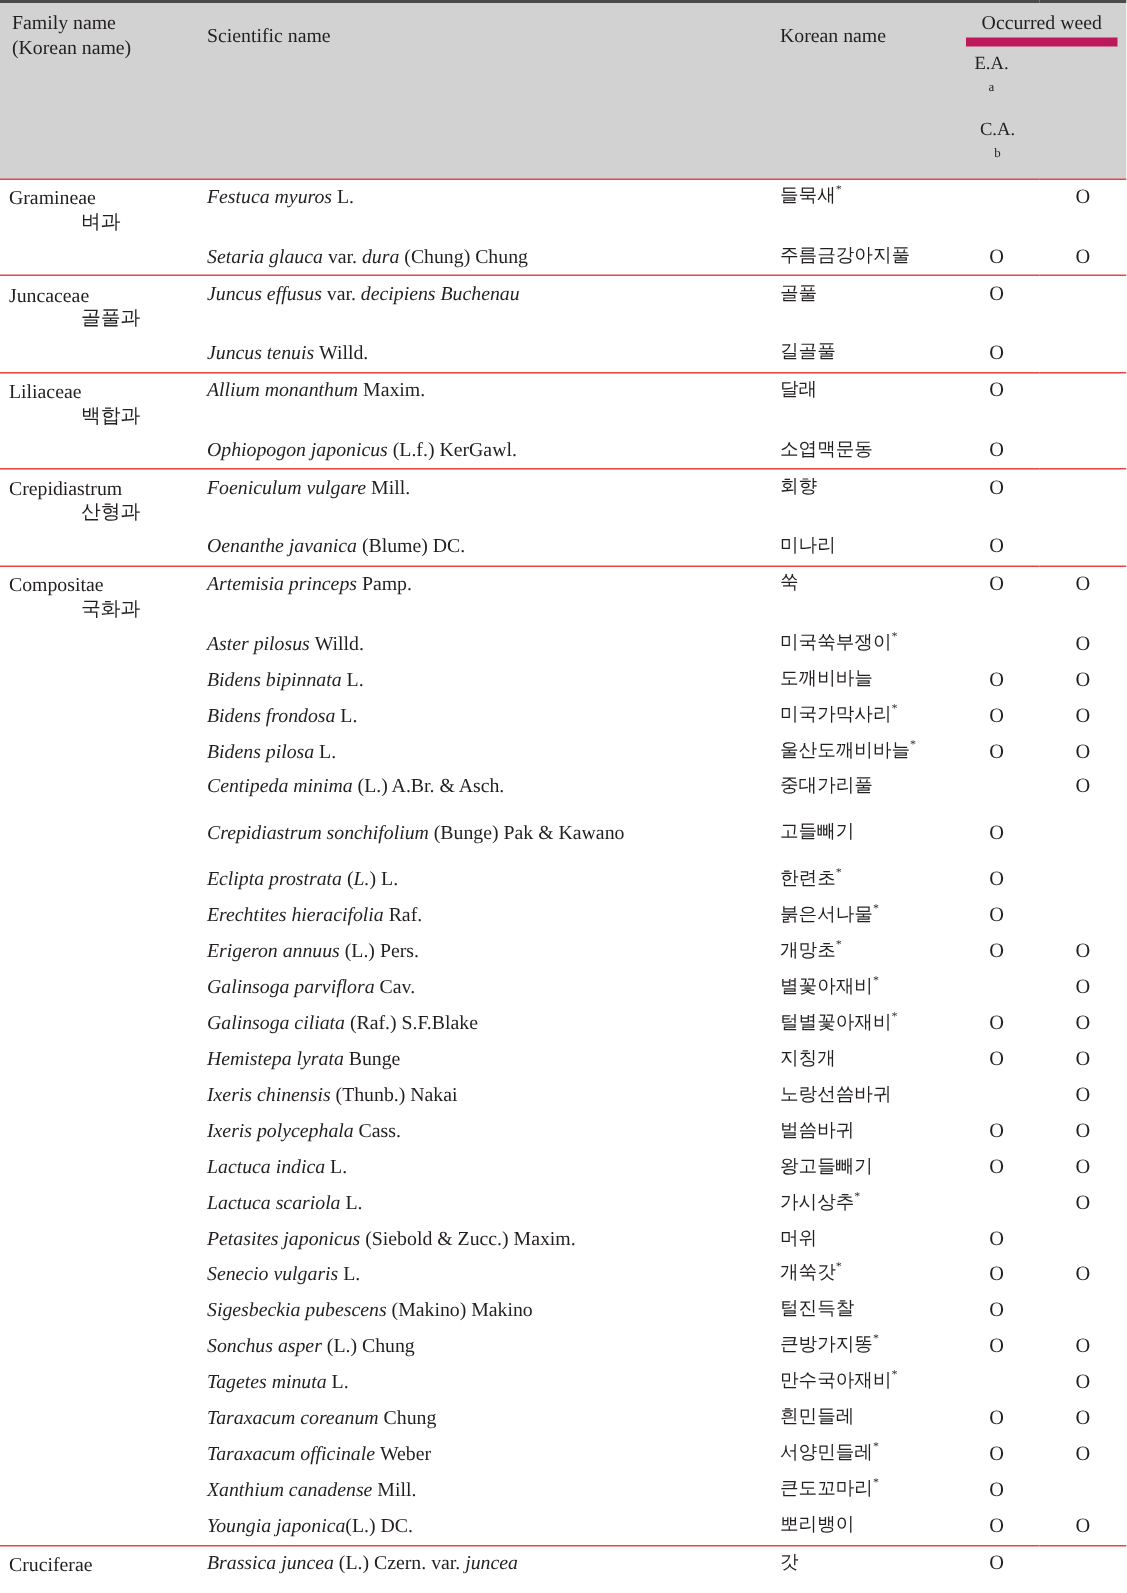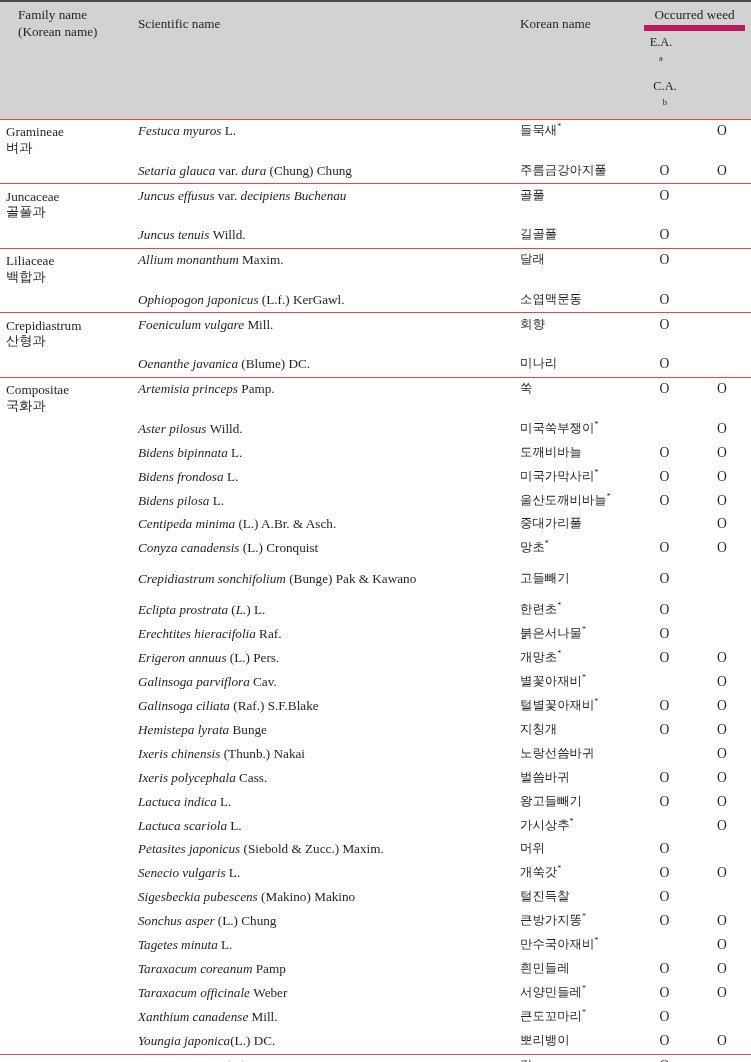--- a/index.html
+++ b/index.html
@@ -28,21 +28,21 @@
 
   
   thead tr.head-main th{
     background:#d2d2d2;
     border-top:2.5px solid #4a4a4a;
     padding:0;
     vertical-align:top;
     font-weight:normal;
     text-align:left;
   }
-  .hdr-pad{padding:5px 0 6px 18px;line-height:1.25;}
+  .hdr-pad{padding:5px 0 6px 8px;line-height:1.25;}
   .hdr-sci{padding:14px 0 6px 10px;}
   .hdr-kor{padding:14px 0 6px 0px;}
   .hdr-occ-wrap{
     display:block;
     text-align:center;
     padding-top:4px;
   }
   .hdr-occ-title{
     display:block;
     text-align:center;
@@ -77,21 +77,21 @@
     line-height:1;
     padding:4.2px 0 4.2px 0;
     white-space:nowrap;
     overflow:visible;
   }
   .fam{
     padding-left:6px;
     font-size:13.2px;
     line-height:1.18;
   }
-  .fam .kname{display:block;}
+  .fam .kname{display:block;margin-left:48px;}
   .sci{
     padding-left:10px;
     font-style:italic;
   }
   .sci .rom{font-style:normal;}
   .kor{
     padding-left:0px;
     font-family:Liberation Serif, serif;
     font-size:12.4px;
   }
@@ -375,37 +375,20 @@
           <td>
             <div class="cell kor">중대가리풀</div>
           </td>
           <td>
             <div class="cell mark">&nbsp;</div>
           </td>
           <td>
             <div class="cell mark">O</div>
           </td>
         </tr>
-        <tr>
-          <td>
-            <div class="cell fam">&nbsp;</div>
-          </td>
-          <td>
-            <div class="cell sci">Conyza canadensis <span class="rom">(L.) Cronquist</span></div>
-          </td>
-          <td>
-            <div class="cell kor">망초<sup>*</sup></div>
-          </td>
-          <td>
-            <div class="cell mark">O</div>
-          </td>
-          <td>
-            <div class="cell mark">O</div>
-          </td>
-        </tr>
         <tr class="tall">
           <td>
             <div class="cell fam">&nbsp;</div>
           </td>
           <td>
             <div class="cell sci">Crepidiastrum sonchifolium <span class="rom">(Bunge) Pak &amp; Kawano</span></div>
           </td>
           <td>
             <div class="cell kor">고들빼기</div>
           </td>
@@ -669,21 +652,21 @@
           </td>
           <td>
             <div class="cell mark">O</div>
           </td>
         </tr>
         <tr>
           <td>
             <div class="cell fam">&nbsp;</div>
           </td>
           <td>
-            <div class="cell sci">Taraxacum coreanum <span class="rom">Pamp</span></div>
+            <div class="cell sci">Taraxacum coreanum <span class="rom">Chung</span></div>
           </td>
           <td>
             <div class="cell kor">흰민들레</div>
           </td>
           <td>
             <div class="cell mark">O</div>
           </td>
           <td>
             <div class="cell mark">O</div>
           </td>

